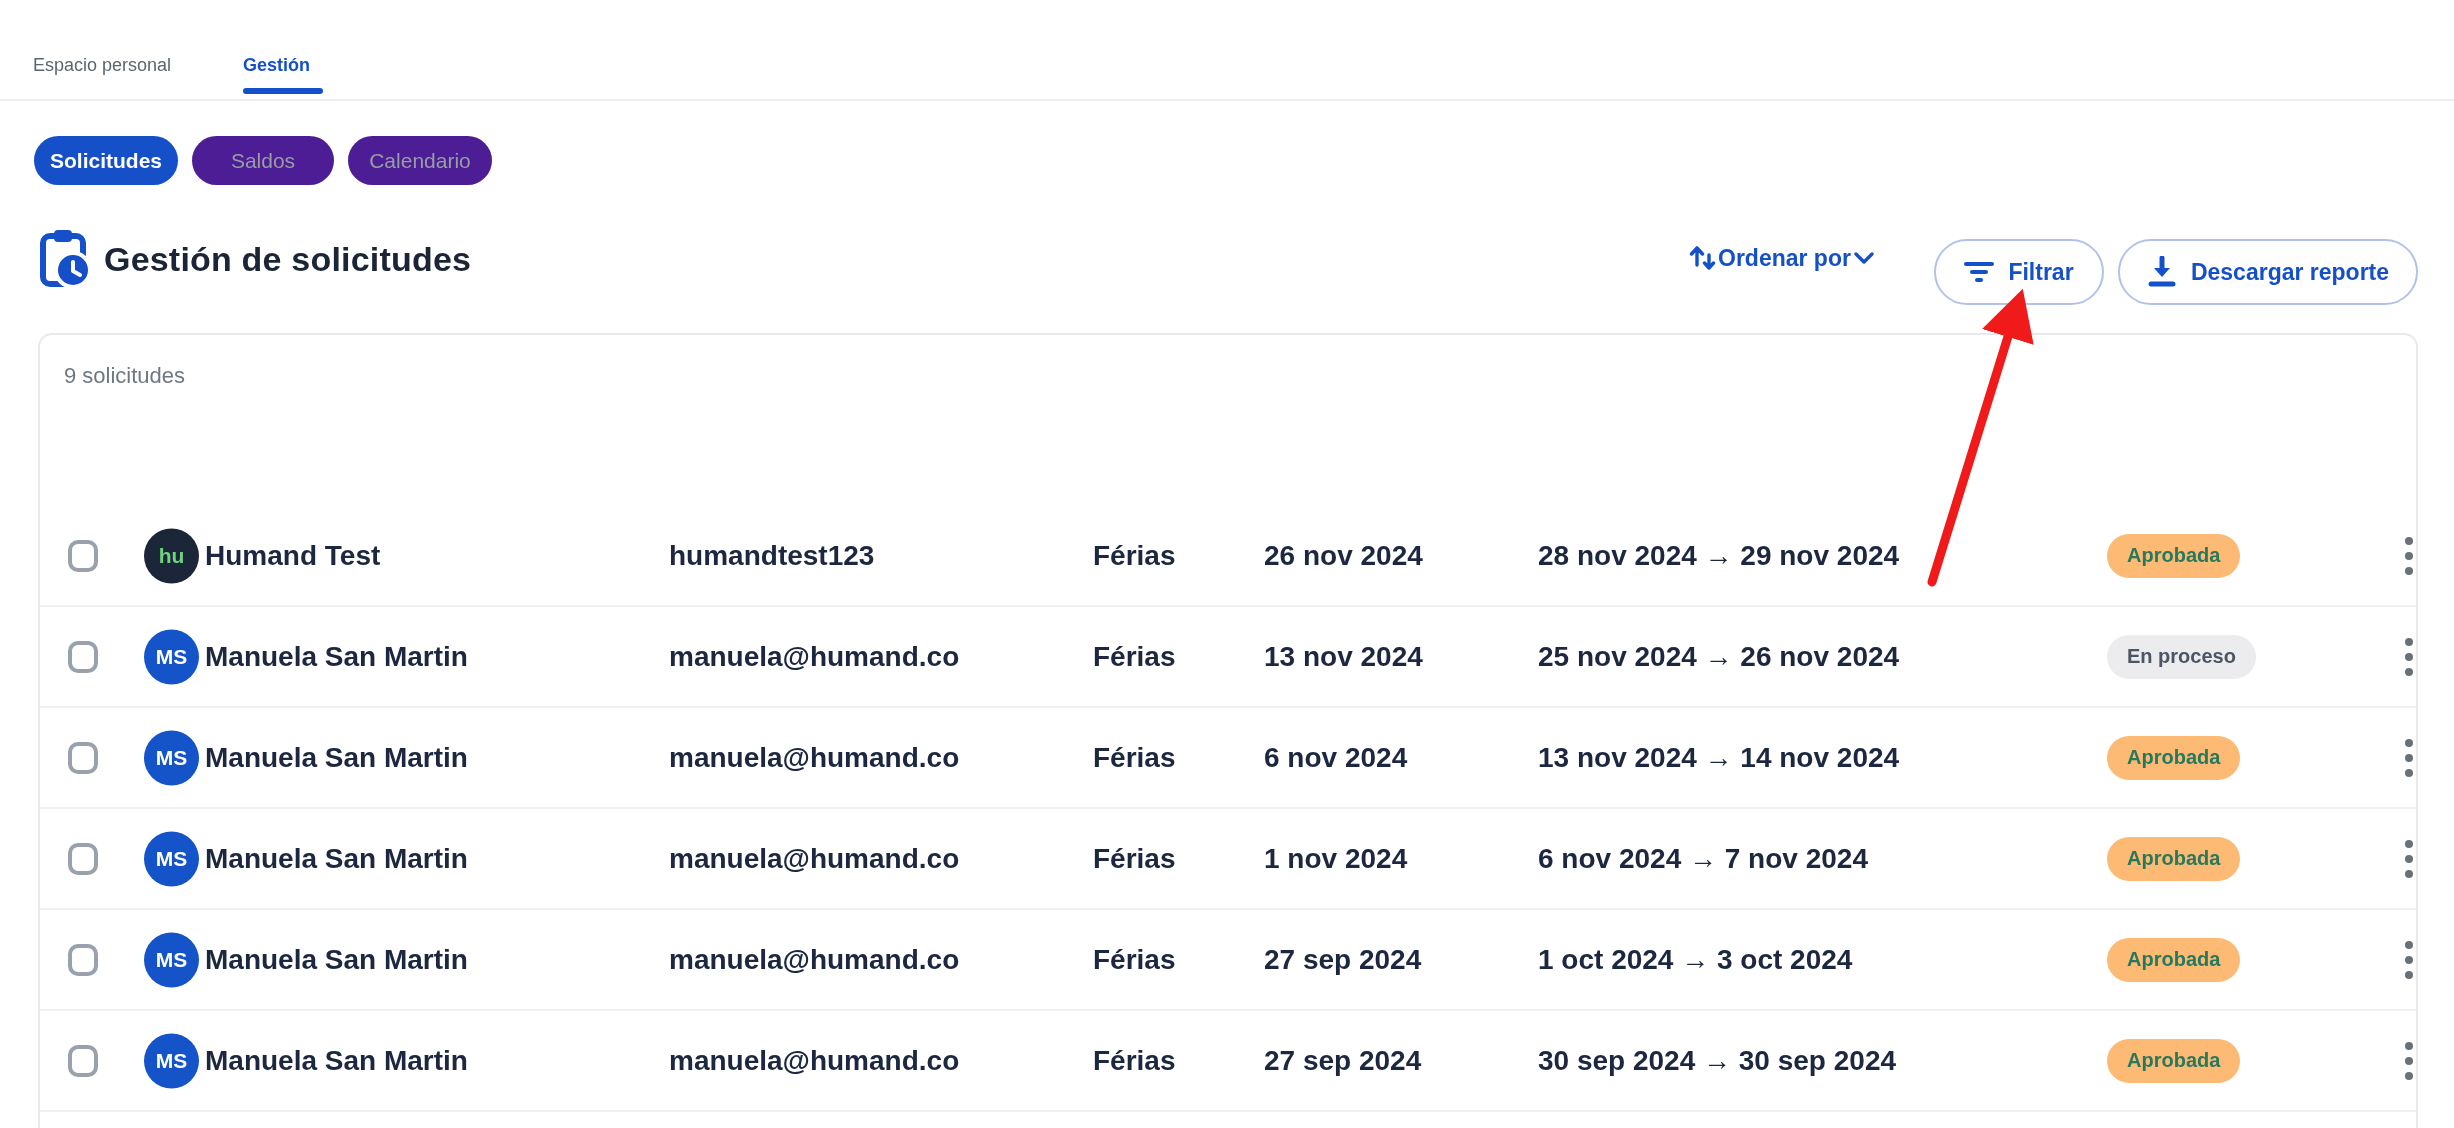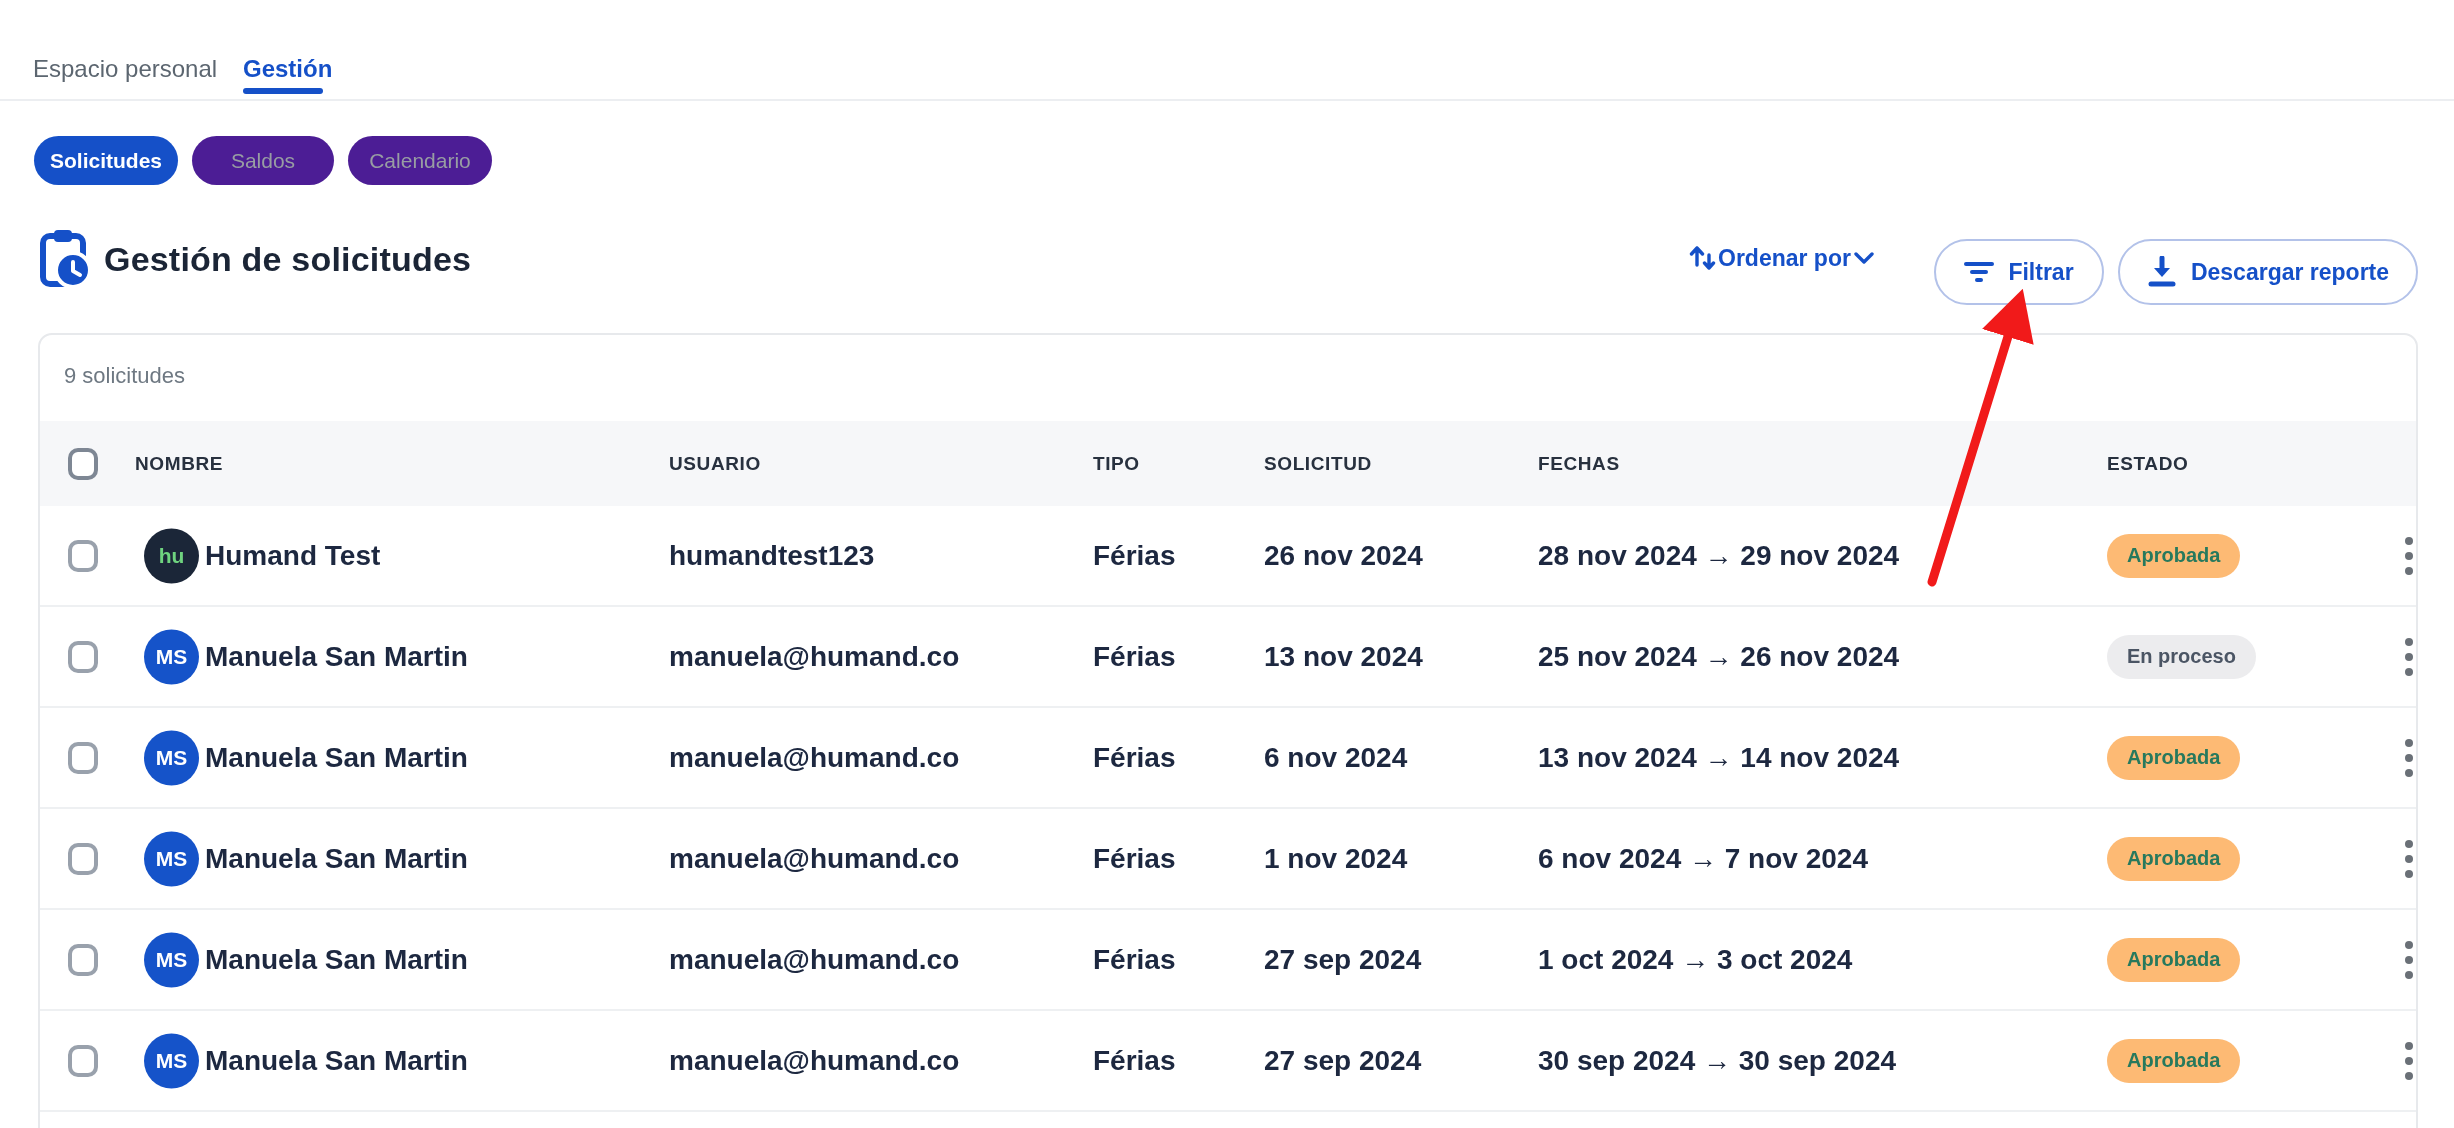--- a/index.html
+++ b/index.html
@@ -6,21 +6,21 @@
   html,body { width:2454px; height:1128px; overflow:hidden; background:#ffffff;
     font-family:"Liberation Sans","DejaVu Sans",sans-serif; }
   :root{
     --blue:#1550c8;
     --navy:#1d2840;
     --muted:#6e7882;
     --border:#e7e9ec;
   }
 
   
-  .tab{ position:absolute; top:55px; font-size:24px; cursor:pointer; }
+  .tab{ position:absolute; top:55px; font-size:18px; cursor:pointer; }
   .tab-inactive{ color:#5c6670; font-weight:500; }
   .tab-active{ color:var(--blue); font-weight:700; }
   .tab-underline{ position:absolute; left:243px; top:88px; width:80px; height:6px;
     background:var(--blue); border-radius:3px; }
   .top-divider{ position:absolute; left:0; top:99px; width:2454px; height:2px; background:#eceef1; }
 
   
   .pill{ position:absolute; top:136px; height:49px; border-radius:25px;
     display:flex; align-items:center; justify-content:center;
     font-size:21px; cursor:pointer; }
@@ -127,29 +127,20 @@
     <path d="M15 2 v13" stroke="#1550c8" stroke-width="5" stroke-linecap="round"></path>
     <path d="M7 12 l8 9 8-9 z" fill="#1550c8"></path>
     <line x1="4" y1="28" x2="26" y2="28" stroke="#1550c8" stroke-width="5" stroke-linecap="round"></line>
   </svg>
   <span>Descargar reporte</span>
 </button>
 
 <div class="card">
   <div class="count">9 solicitudes</div>
 
-  <div class="thead">
-    <span class="checkbox"></span>
-    <span class="th" style="left:95px">NOMBRE</span>
-    <span class="th" style="left:629px">USUARIO</span>
-    <span class="th" style="left:1053px">TIPO</span>
-    <span class="th" style="left:1224px">SOLICITUD</span>
-    <span class="th" style="left:1498px">FECHAS</span>
-    <span class="th" style="left:2067px">ESTADO</span>
-  </div>
 
   <div class="rows" id="rows">
   <div class="row">
     <span class="checkbox"></span>
     <span class="avatar" style="background: rgb(27, 38, 56); color: rgb(111, 211, 127);">hu</span>
     <span class="cell c-name">Humand Test</span>
     <span class="cell c-user">humandtest123</span>
     <span class="cell c-tipo">Férias</span>
     <span class="cell c-solicitud">26 nov 2024</span>
     <span class="cell c-fechas">28 nov 2024 → 29 nov 2024</span>

